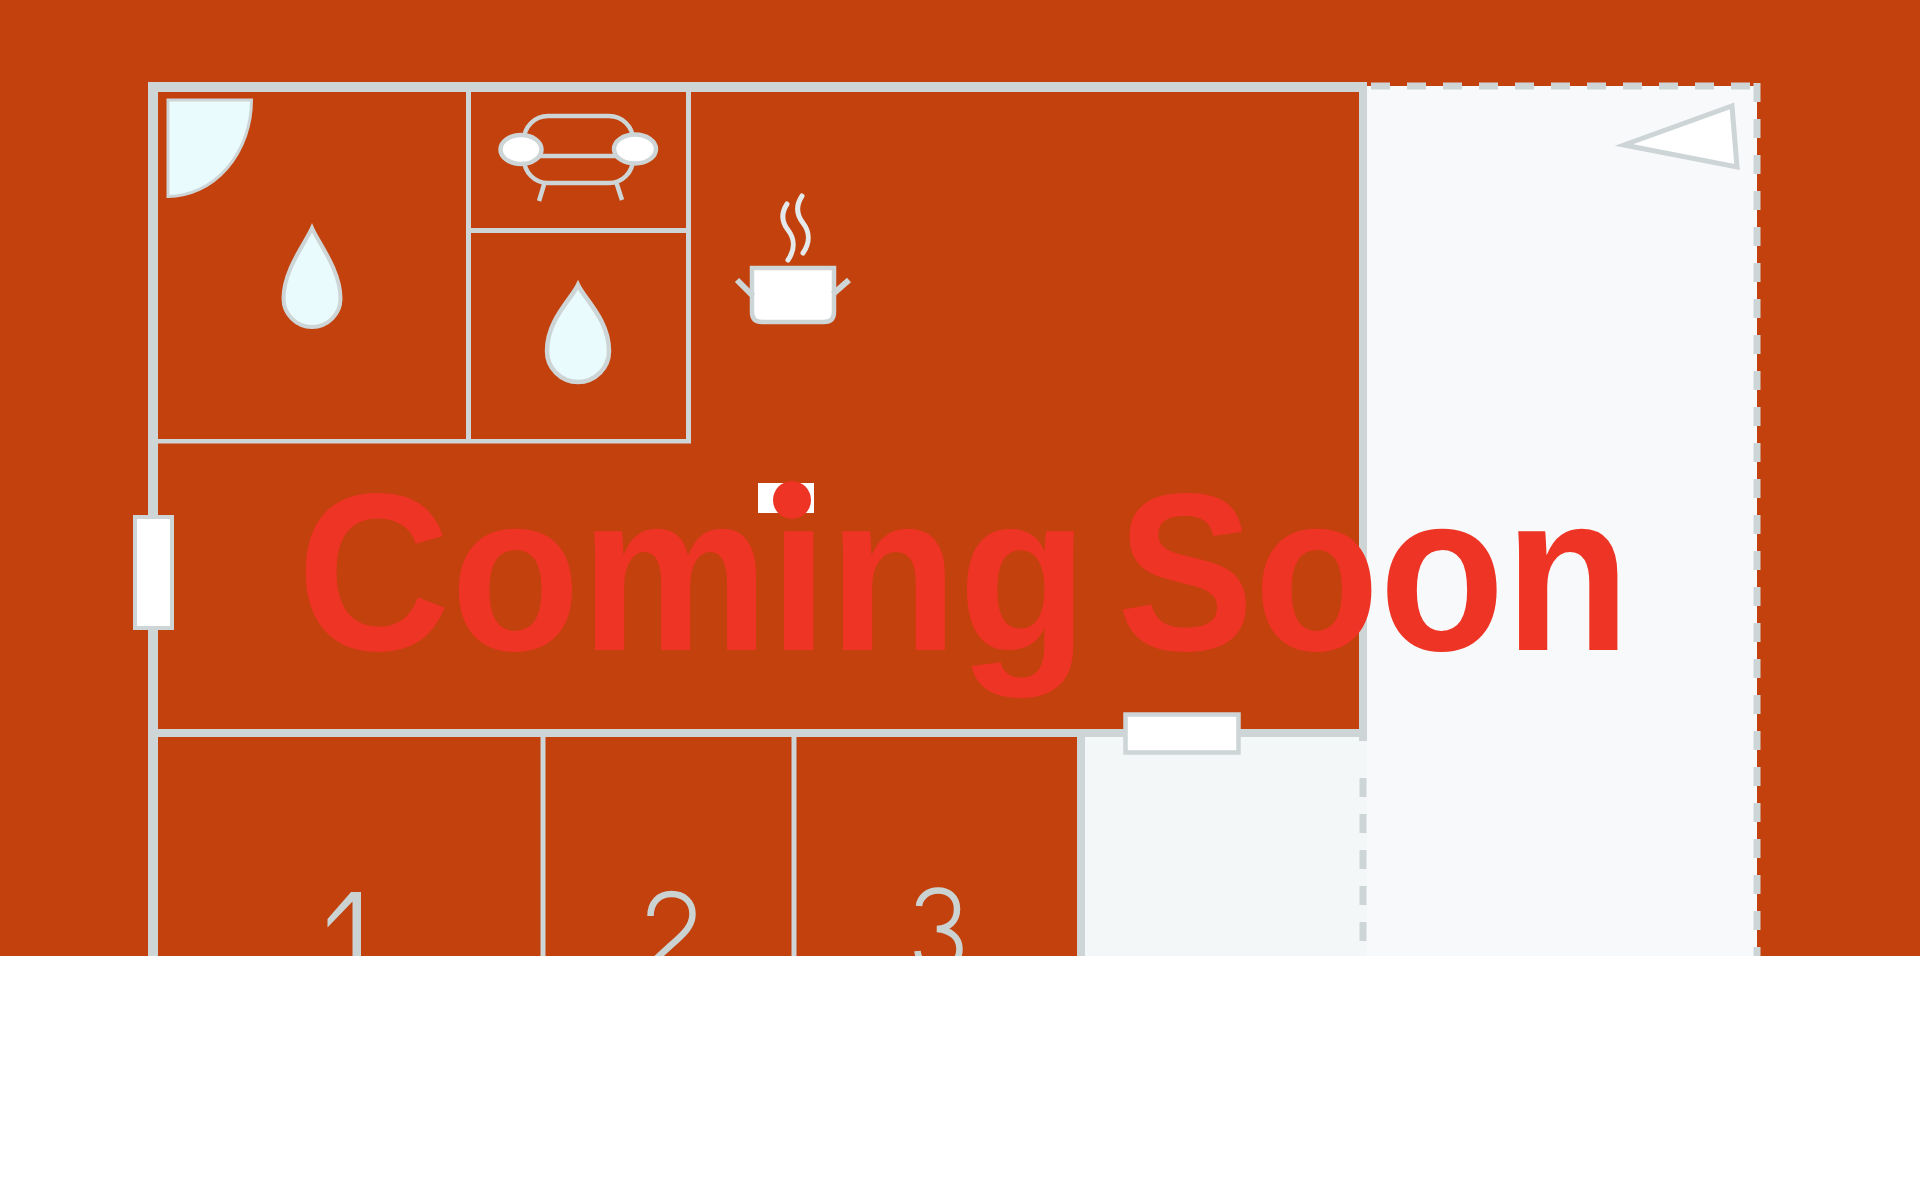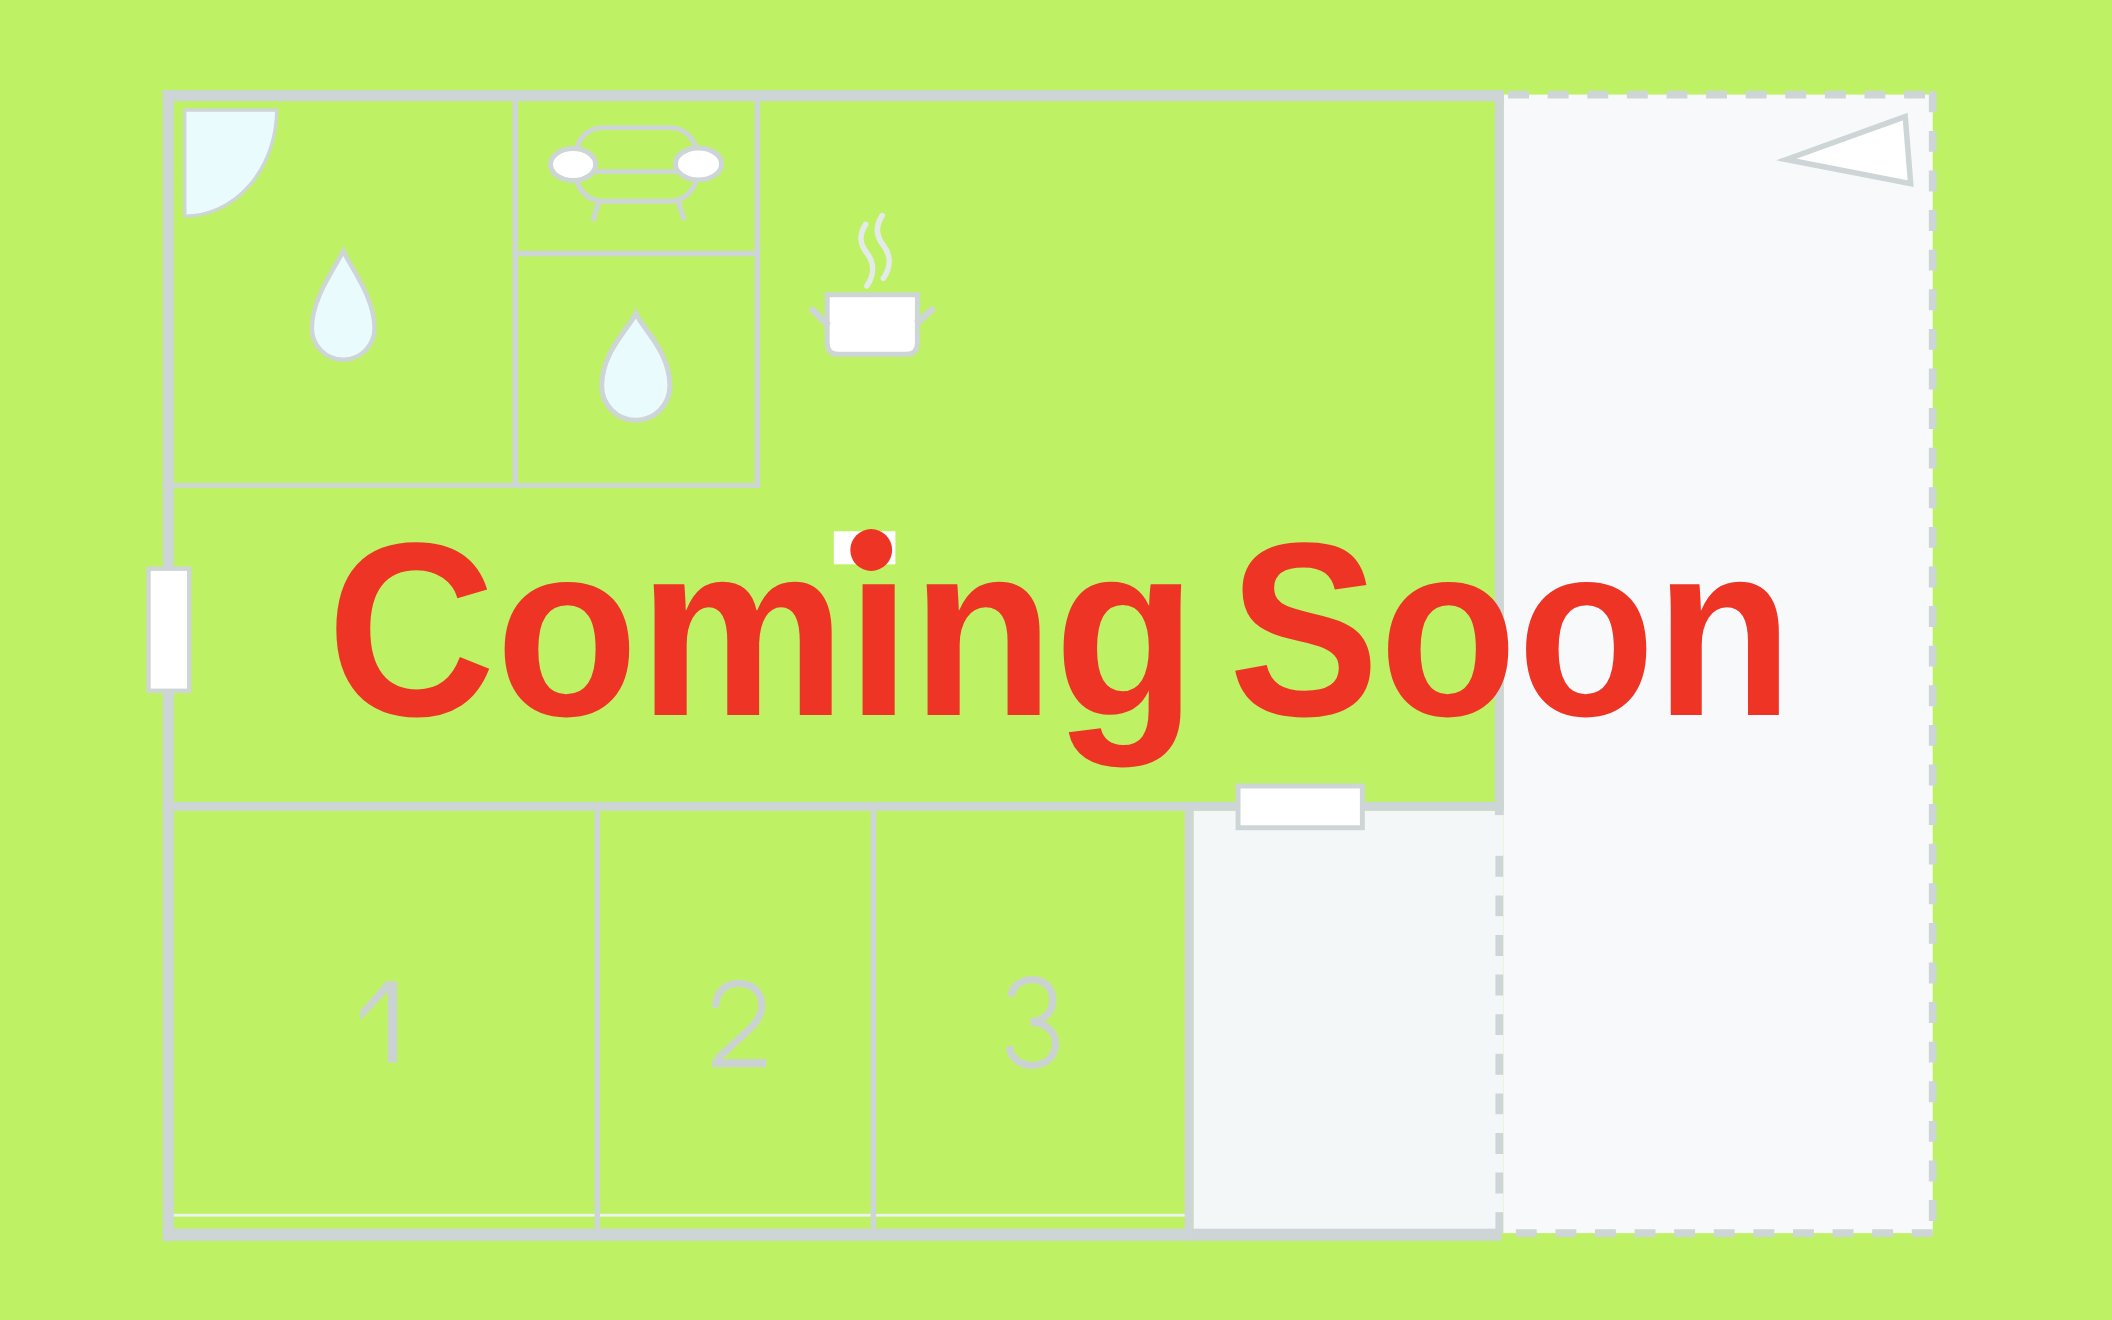--- a/index.html
+++ b/index.html
@@ -1,16 +1,16 @@
 <!DOCTYPE html>
 <html><head>
 <meta charset="utf-8">
 <style>
   html,body{margin:0;padding:0;background:#ffffff;}
-  .page{width:1920px;height:1200px;position:relative;overflow:hidden;background:#bef264;}
+  .page{width:1920px;height:956px;position:relative;overflow:hidden;background:#c2410c;}
   svg text{font-family:"Liberation Sans", sans-serif;}
 </style>
 </head>
 <body>
 <div class="page">
 <svg width="1920" height="1200" viewBox="0 0 1920 1200" xmlns="http://www.w3.org/2000/svg">
 
   <rect x="1367" y="86" width="390" height="1035" fill="#f7f9fa"></rect>
 
   <rect x="1085" y="737" width="282" height="384" fill="#f4f7f8"></rect>

